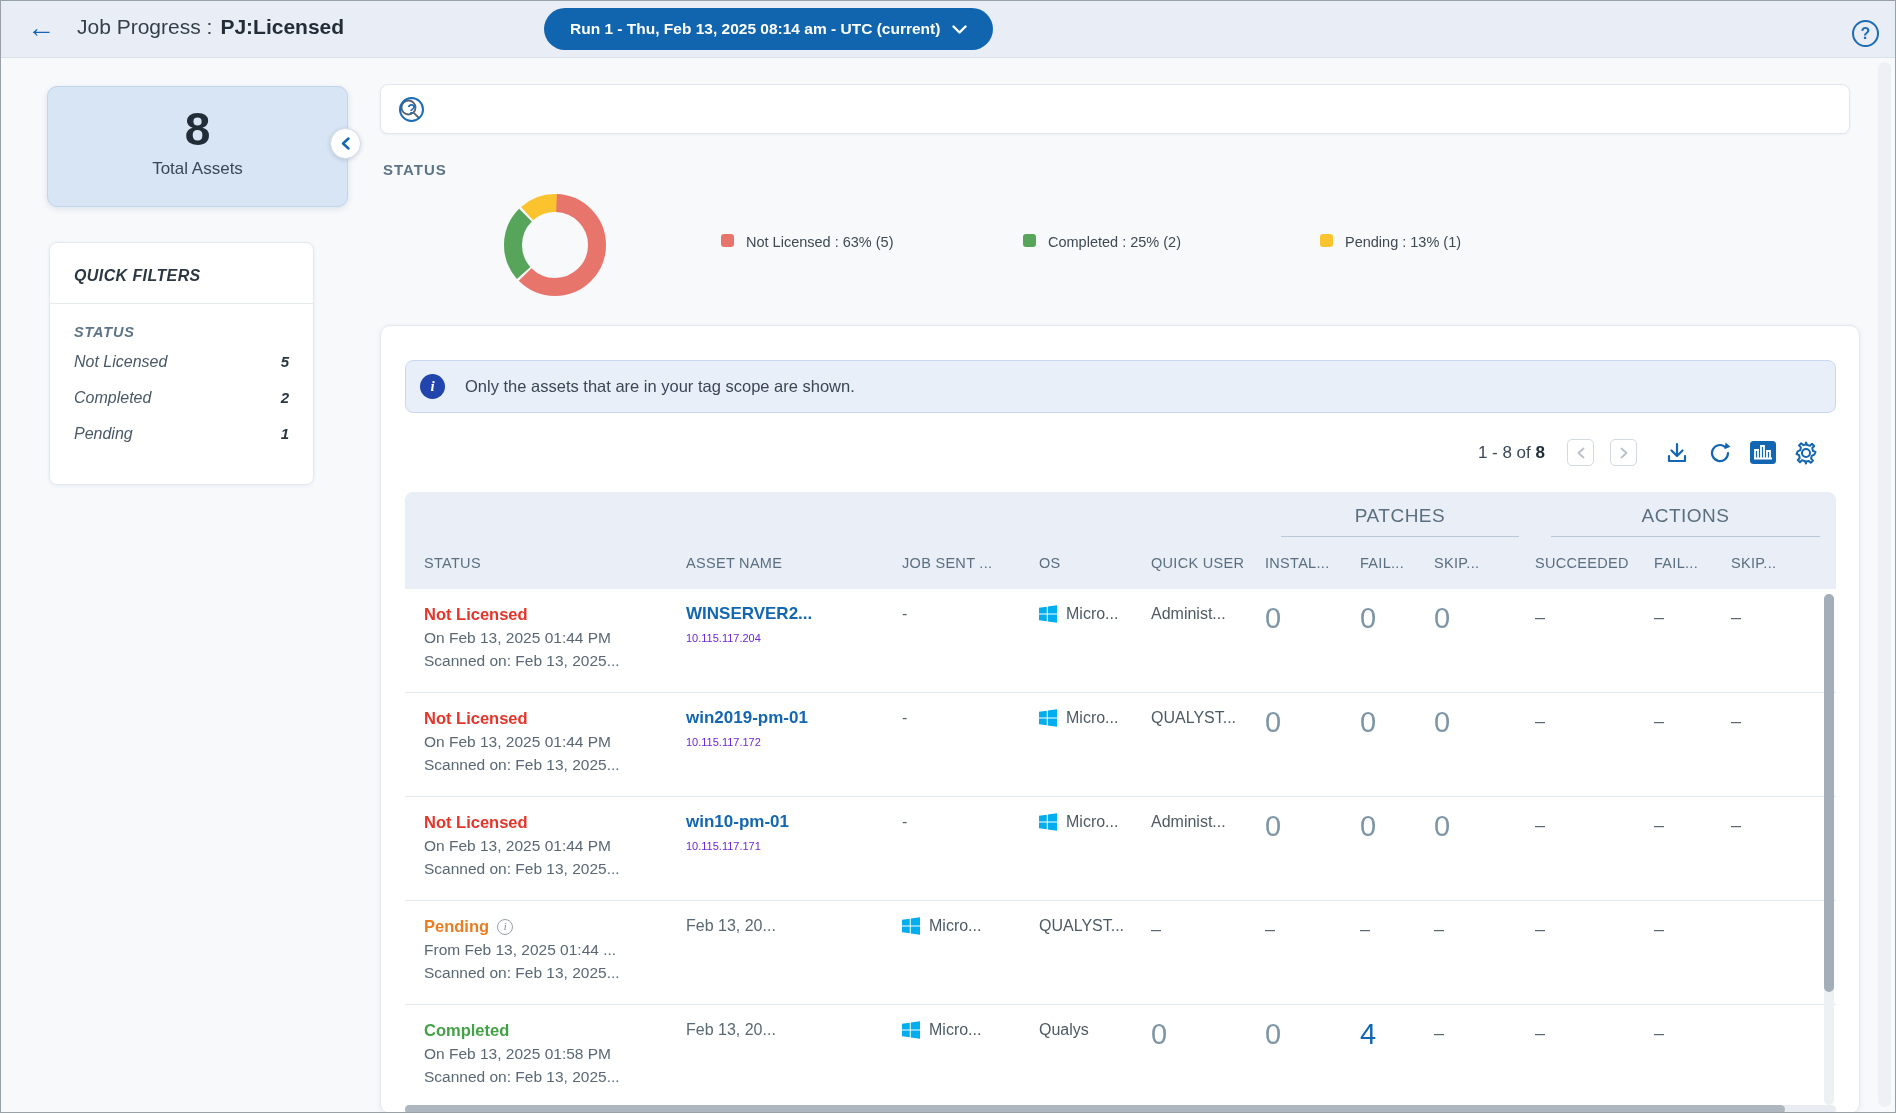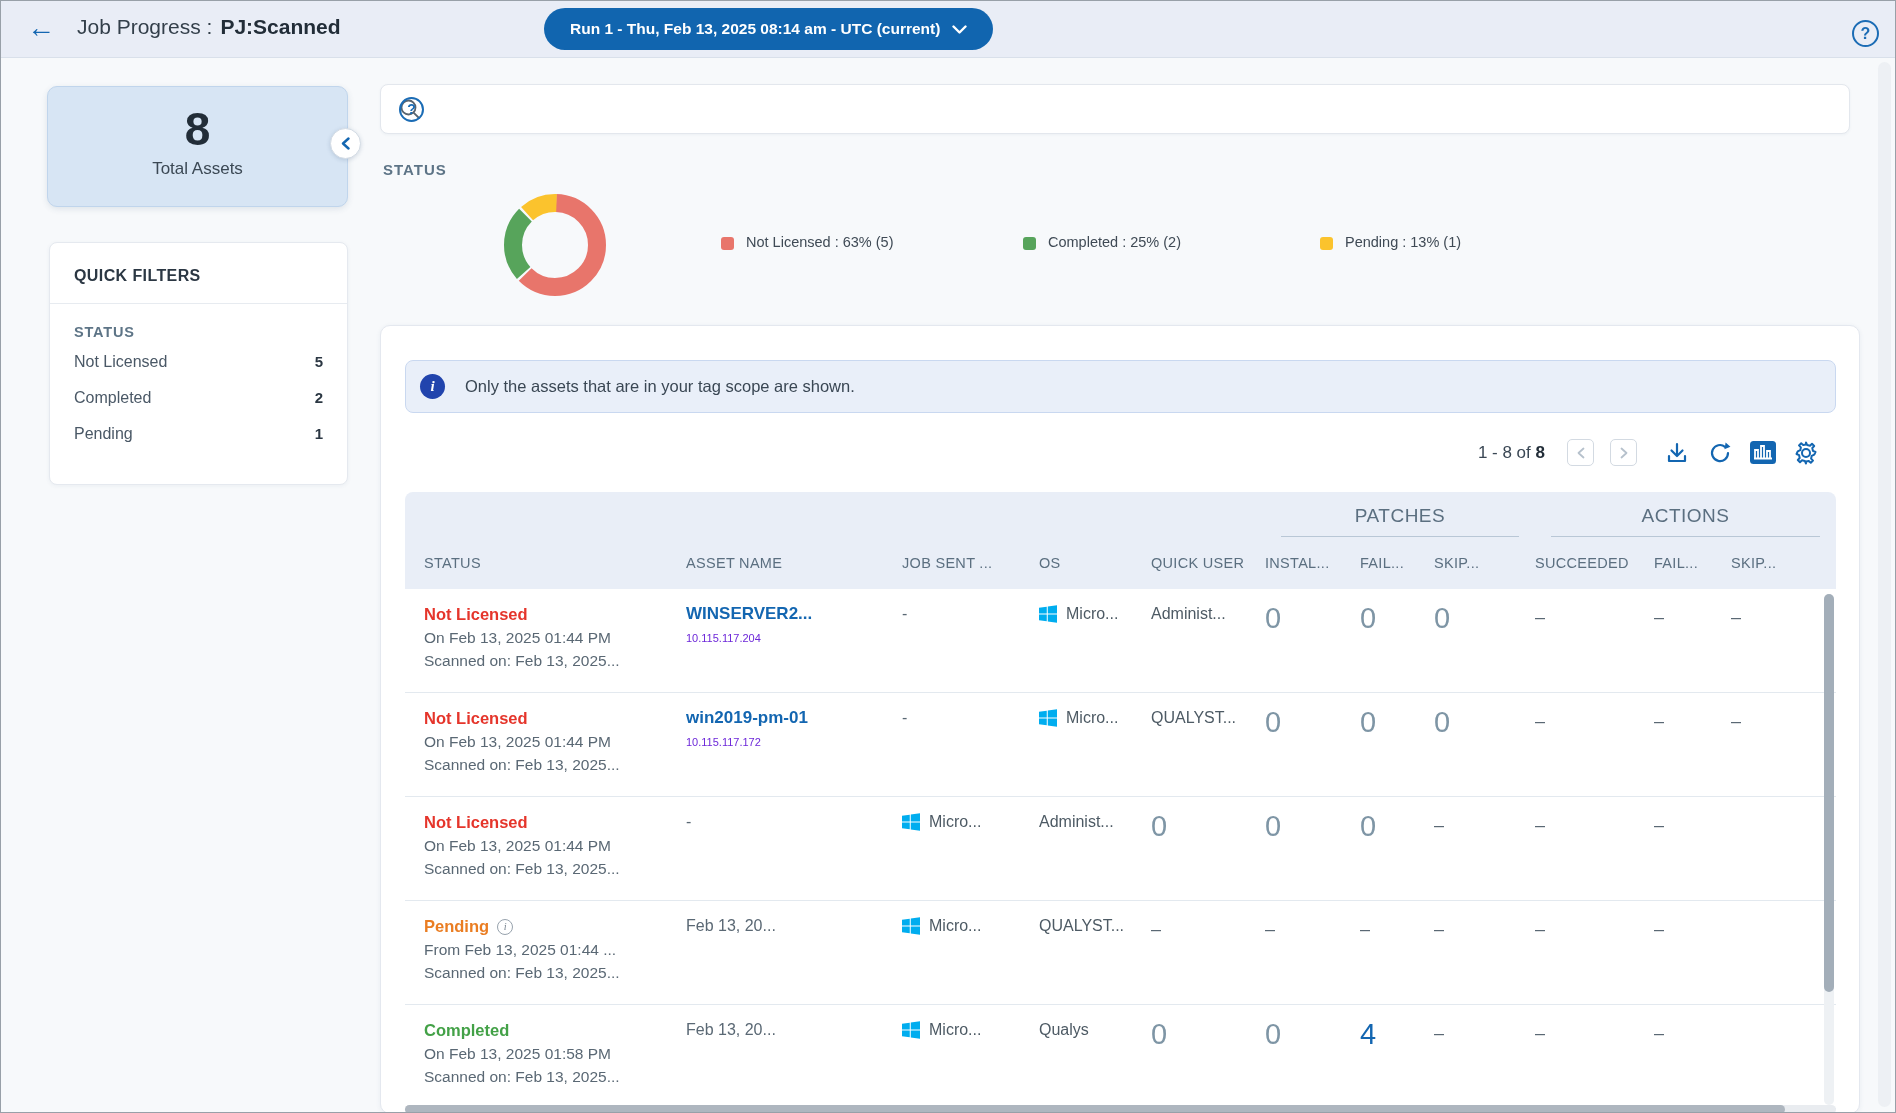--- a/index.html
+++ b/index.html
@@ -25,41 +25,41 @@
 
   
   .total-card{ position:absolute; left:46px; top:85px; width:301px; height:121px;
     background:#d7e5f4; border:1px solid #c0d5ec; border-radius:10px;
     box-shadow:0 2px 6px rgba(40,70,110,.12); text-align:center; padding-top:18px;}
   .total-count{ font-size:46px; font-weight:700; color:#222d38; line-height:48px;}
   .total-label{ font-size:17px; color:#3b4854; margin-top:6px;}
   .collapse-btn{ position:absolute; left:329px; top:127px; width:31px; height:31px; border-radius:50%;
     background:#fff; border:1px solid #d4dce5; box-shadow:0 1px 4px rgba(40,70,110,.18);
     display:flex; align-items:center; justify-content:center; cursor:pointer;}
-  .qf-panel{ position:absolute; left:48px; top:241px; width:299px; height:243px; background:#fff;
-    border:1px solid #e5e9ef; border-radius:8px; box-shadow:0 1px 4px rgba(40,70,110,.06);}
+  .qf-panel{ position:absolute; left:48px; top:241px; width:265px; height:243px; background:#fff;
+    border:1px solid #e5e9ef; border-radius:8px; box-shadow:0 1px 4px rgba(40,70,110,.06);font-style:italic;}
   .qf-title{ font-size:16px; font-weight:700; color:#2b3743; letter-spacing:.4px; padding:24px 24px 18px;}
   .qf-divider{ height:1px; background:#e7ebf0;}
   .qf-section{ font-size:14.5px; font-weight:700; color:#5d7486; letter-spacing:.8px; padding:20px 24px 4px;}
   .qf-item{ display:flex; justify-content:space-between; padding:9px 24px; cursor:pointer; }
   .qf-item-label{ font-size:16px; color:#4a5866;}
   .qf-item-count{ font-size:15px; font-weight:700; color:#2b3743;}
 
   
   .search-bar{ position:absolute; left:379px; top:83px; width:1470px; height:50px; background:#fff;
     border:1px solid #e3e7ed; border-radius:8px; box-shadow:0 1px 3px rgba(40,70,110,.05);
     display:flex; align-items:center; padding:0 18px; gap:14px;}
   .search-input{ flex:1; border:none; outline:none; font-size:17px; color:#333f4a;
     font-family:"Liberation Sans",sans-serif; background:transparent;}
   .search-input::placeholder{ color:#6a7682;}
   .help-search{ width:25px; height:25px; border-width:2px; font-size:14px; flex:none;}
   .status-title{ position:absolute; left:382px; top:160px; font-size:15px; font-weight:700;
     color:#5d7486; letter-spacing:1px;}
   .donut-wrap{ position:absolute; left:499px; top:189px; width:110px; height:110px;}
-  .legend-item{ position:absolute; top:233px; display:flex; align-items:flex-end; gap:12px;padding-left:48px;}
+  .legend-item{ position:absolute; top:233px; display:flex; align-items:flex-start; gap:12px;padding-left:48px;}
   .legend-swatch{ width:13px; height:13px; border-radius:3px; flex:none;}
   .legend-label{ font-size:14.5px; color:#3f4a55;}
 
   
   .main-panel{ position:absolute; left:379px; top:324px; width:1480px; height:789px; background:#fff;
     border:1px solid #e4e8ef; border-radius:10px; box-shadow:0 1px 5px rgba(40,70,110,.07); overflow:hidden;}
   .banner{ position:absolute; left:24px; top:34px; width:1431px; height:53px; background:#e9eff9;
     border:1px solid #c9d8f0; border-radius:8px; display:flex; align-items:center; gap:20px; padding:0 14px;}
   .banner-i{ width:25px; height:25px; border-radius:50%; background:#2144ad; color:#fff;
     font-family:"Liberation Serif",serif; font-style:italic; font-weight:700; font-size:15px;
@@ -111,21 +111,21 @@
     background:#edf0f4; border-radius:7px;}
 </style>
 </head>
 <body>
 
 <div class="screen">
 
   <div class="app-header">
     <span class="back-arrow">←</span>
     <div class="hdr-title">
-      <span>Job Progress :</span><b>PJ:Scanned</b>
+      <span>Job Progress :</span><b>PJ:Licensed</b>
     </div>
     <button class="run-btn">
       <span>Run 1 - Thu, Feb 13, 2025 08:14 am - UTC (current)</span>
       <svg width="15" height="9" viewBox="0 0 15 9">
           <polyline points="1.5,1.5 7.5,7.5 13.5,1.5" fill="none" stroke="#fff" stroke-width="2.4" stroke-linecap="round" stroke-linejoin="round"></polyline>
         </svg>
     </button>
     <div class="help-circle help-top">?</div>
   </div>
 
@@ -306,20 +306,24 @@
     <div class="metric dash">–</div>
     <div class="metric dash">–</div>
     <div class="metric dash">–</div>
   </div>
           <div class="cols trow">
     <div class="cell-status">
       <div><span class="status-label" style="color: rgb(229, 53, 43);">Not Licensed</span></div>
       <div class="row-sub">On Feb 13, 2025 01:44 PM</div>
       <div class="row-sub">Scanned on: Feb 13, 2025...</div>
     </div>
+    <div>
+      <div class="asset-link">win10-pm-01</div>
+      <div class="asset-ip">10.115.117.171</div>
+    </div>
     <div class="cell-plain">-</div>
     <div class="cell-os">
       <svg width="18" height="18" viewBox="0 0 16 16">
                 <path fill="#00ADEF" d="M0 2.4 L6.9 1.45 V7.55 H0 Z M7.8 1.3 L16 0.2 V7.55 H7.8 Z M0 8.45 H6.9 V14.55 L0 13.6 Z M7.8 8.45 H16 V15.8 L7.8 14.7 Z"></path>
               </svg>
       <span class="os-name">Micro...</span>
     </div>
     <div class="user-name" style="padding-top:2px">Administ...</div>
     <div class="metric num">0</div>
     <div class="metric num">0</div>

